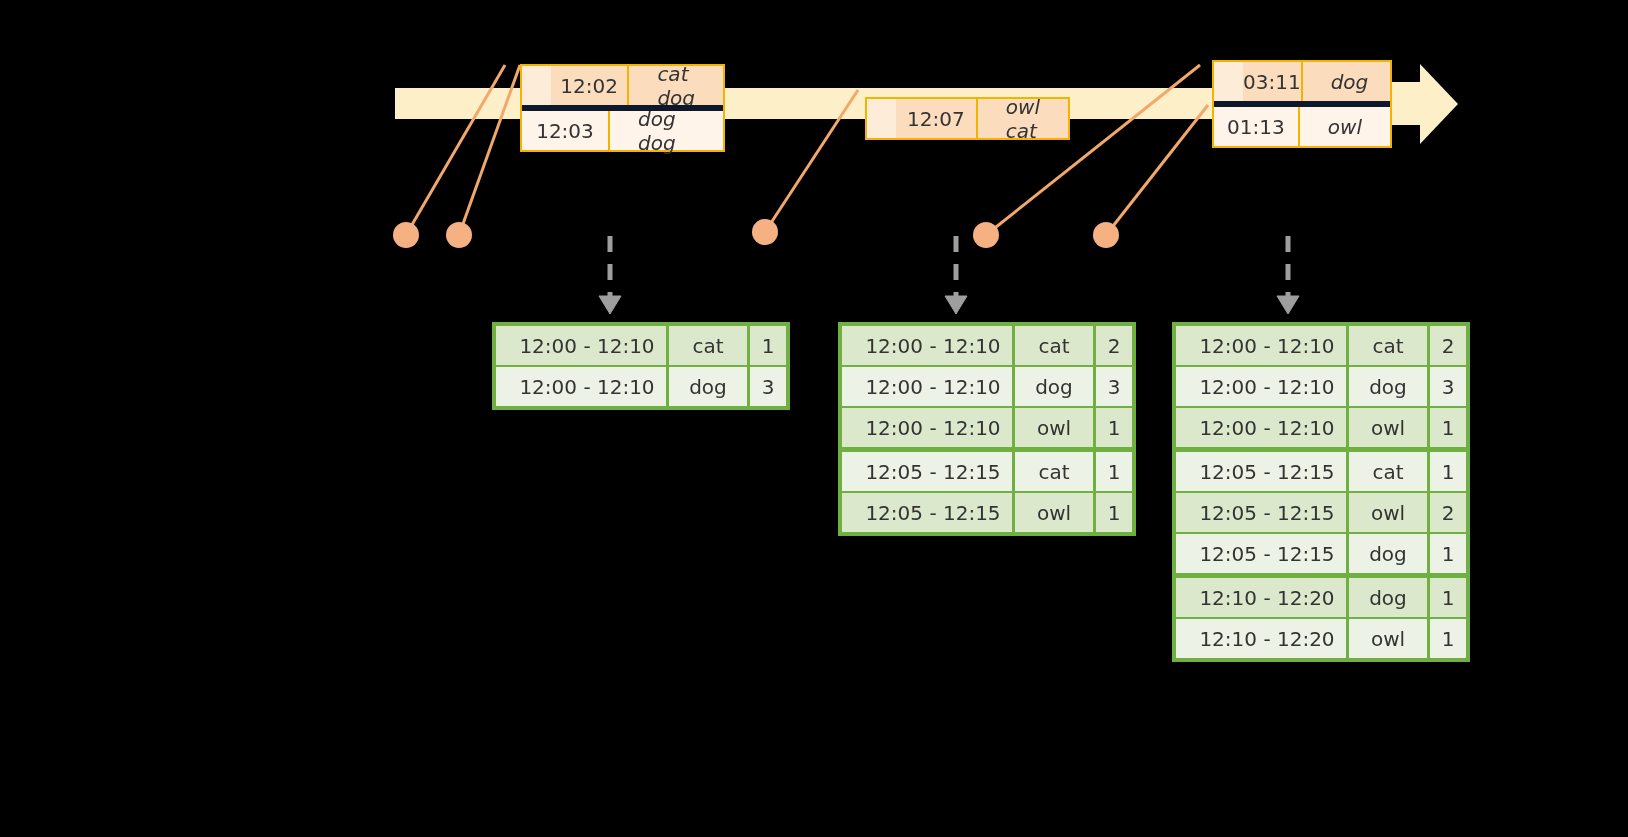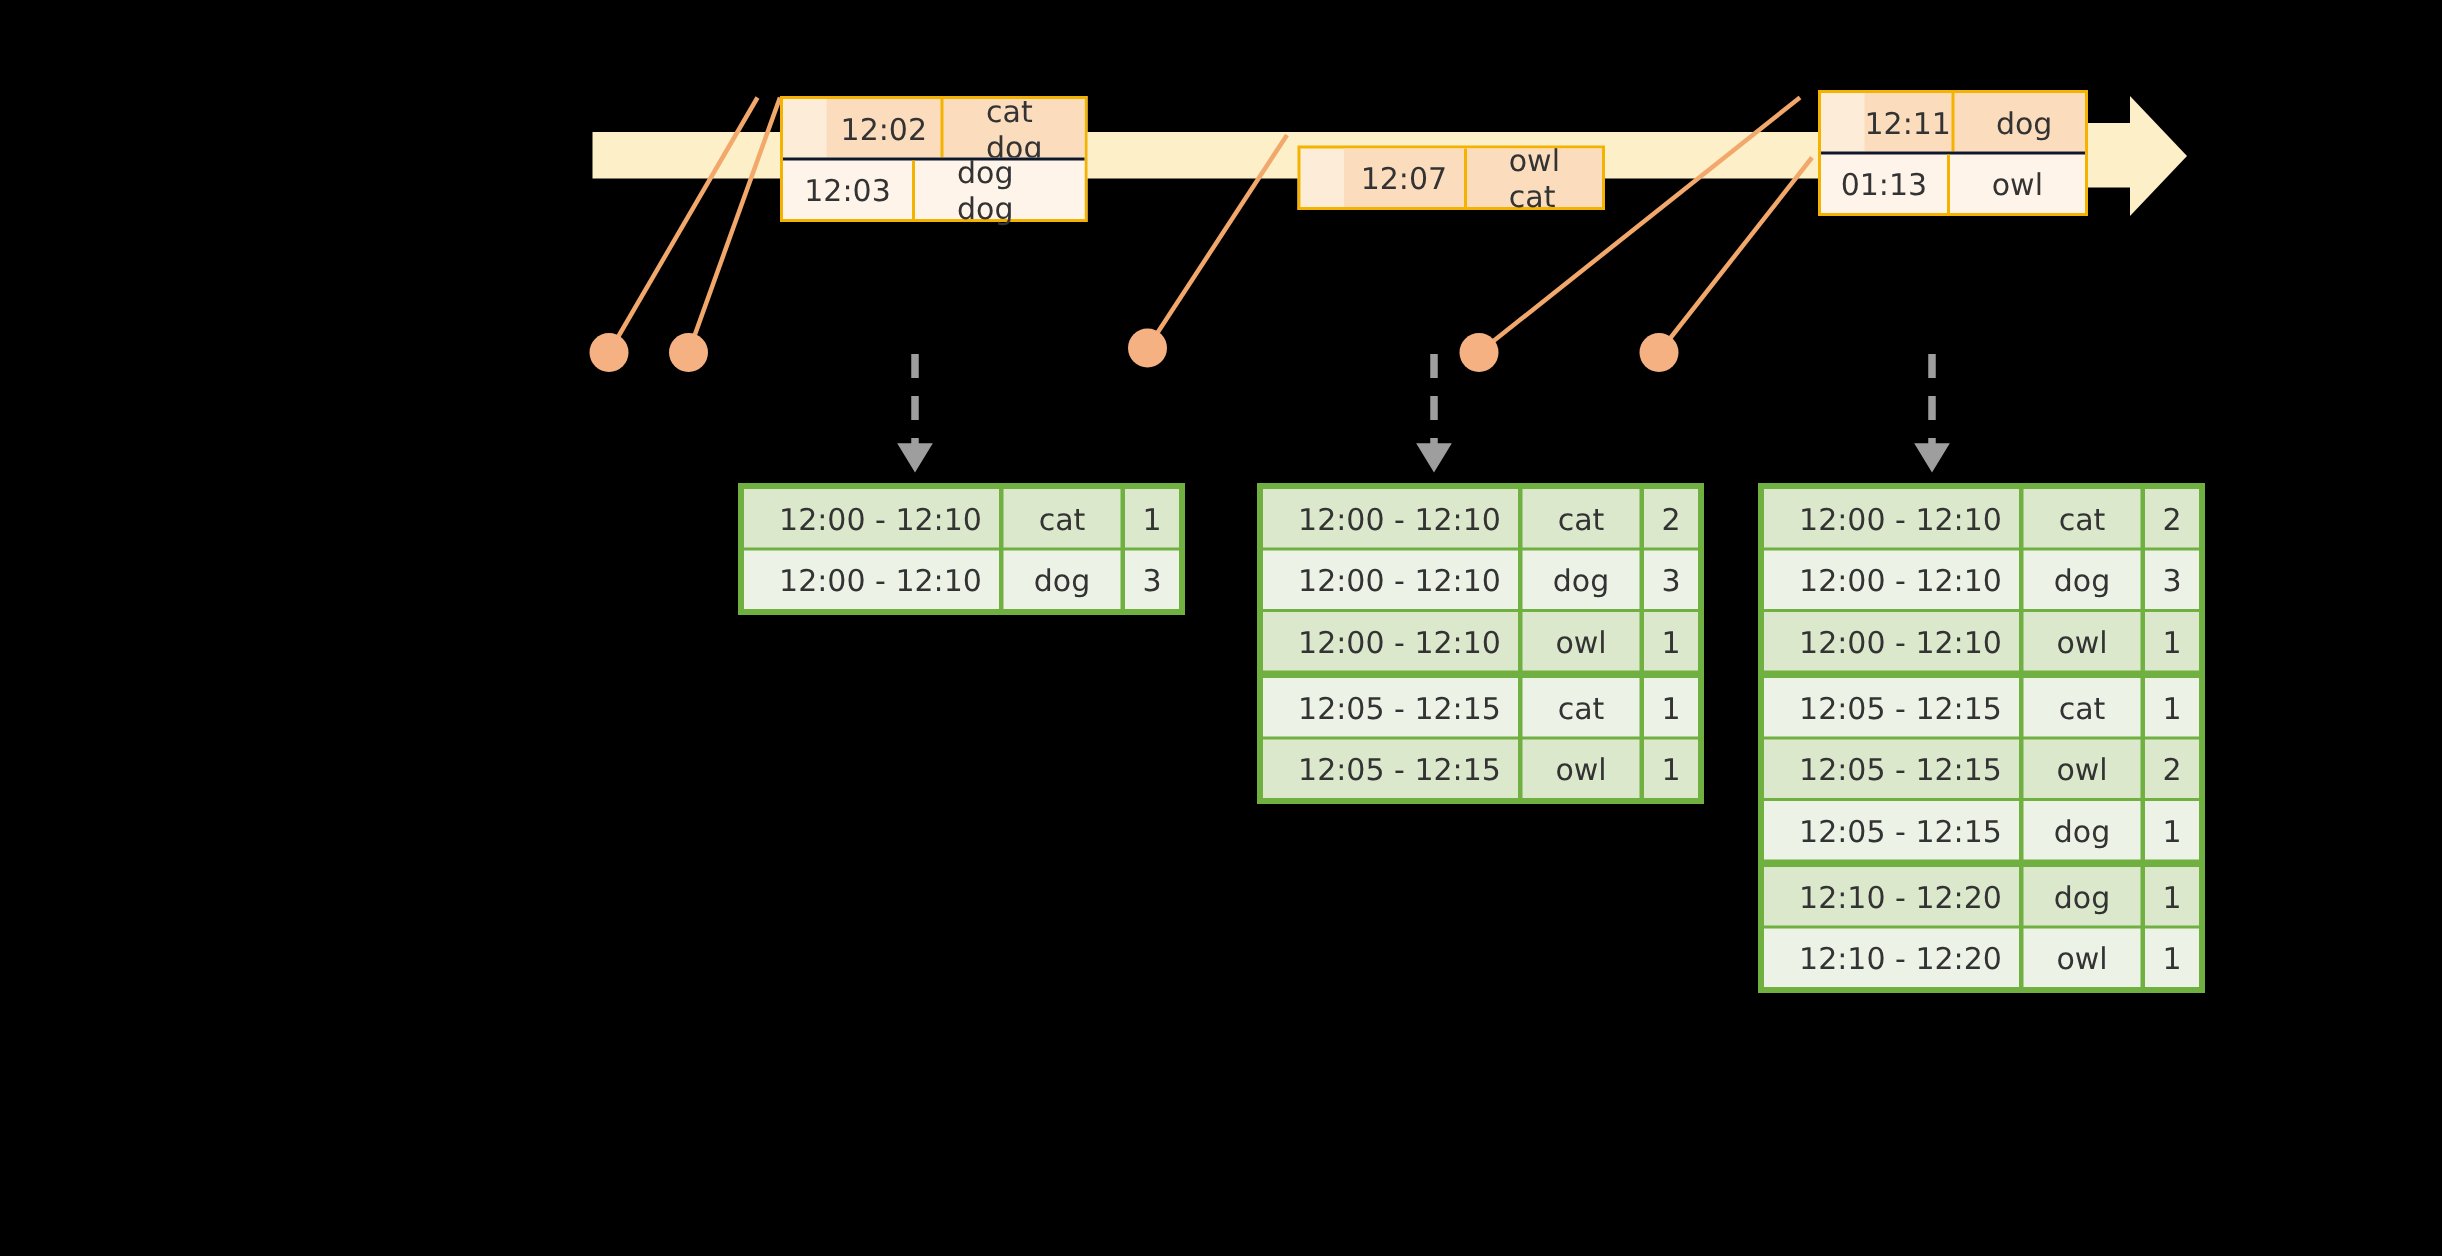--- a/index.html
+++ b/index.html
@@ -58,21 +58,21 @@
     display: flex;
     flex-direction: column;
     z-index: 5;
   }
   .event-row {
     display: flex;
     align-items: stretch;
     height: 39px;
   }
   .event-row + .event-row {
-    border-top: 2px solid #0f172a;
+    border-top: 6px solid #0f172a;
   }
   .event-row.shade-a { background: #FBDDBE; margin-left: 29px; }
   .event-row.shade-b { background: #FEF4EA; }
   .event-time {
     width: 88px;
     display: flex;
     align-items: center;
     justify-content: center;
     font-size: 20px;
     color: #333333;
@@ -81,20 +81,21 @@
   }
   .event-words {
     flex: 1;
     display: flex;
     align-items: center;
     justify-content: center;
     font-size: 20px;
     color: #333333;
     padding: 0 28px;
     box-sizing: border-box;
+    font-style: italic;
   }
 
   #event-box-1 { left: 520px; top: 64px; width: 205px; }
   #event-box-2 { left: 865px; top: 97px; width: 205px; }
   #event-box-3 { left: 1212px; top: 60px; width: 180px; }
 
   
   #connectors {
     position: absolute;
     left: 0; top: 0;
@@ -182,21 +183,21 @@
       </div>
     </div>
   <div class="event-box" id="event-box-2">
       <div class="event-row shade-a">
         <div class="event-time">12:07</div>
         <div class="event-words">owl cat</div>
       </div>
     </div>
   <div class="event-box" id="event-box-3">
       <div class="event-row shade-a">
-        <div class="event-time">12:11</div>
+        <div class="event-time">03:11</div>
         <div class="event-words">dog</div>
       </div>
       <div class="event-row shade-b">
         <div class="event-time">01:13</div>
         <div class="event-words">owl</div>
       </div>
     </div>
 
   <div class="result-table" id="table-1">
       <div class="rt-row shade-a">

